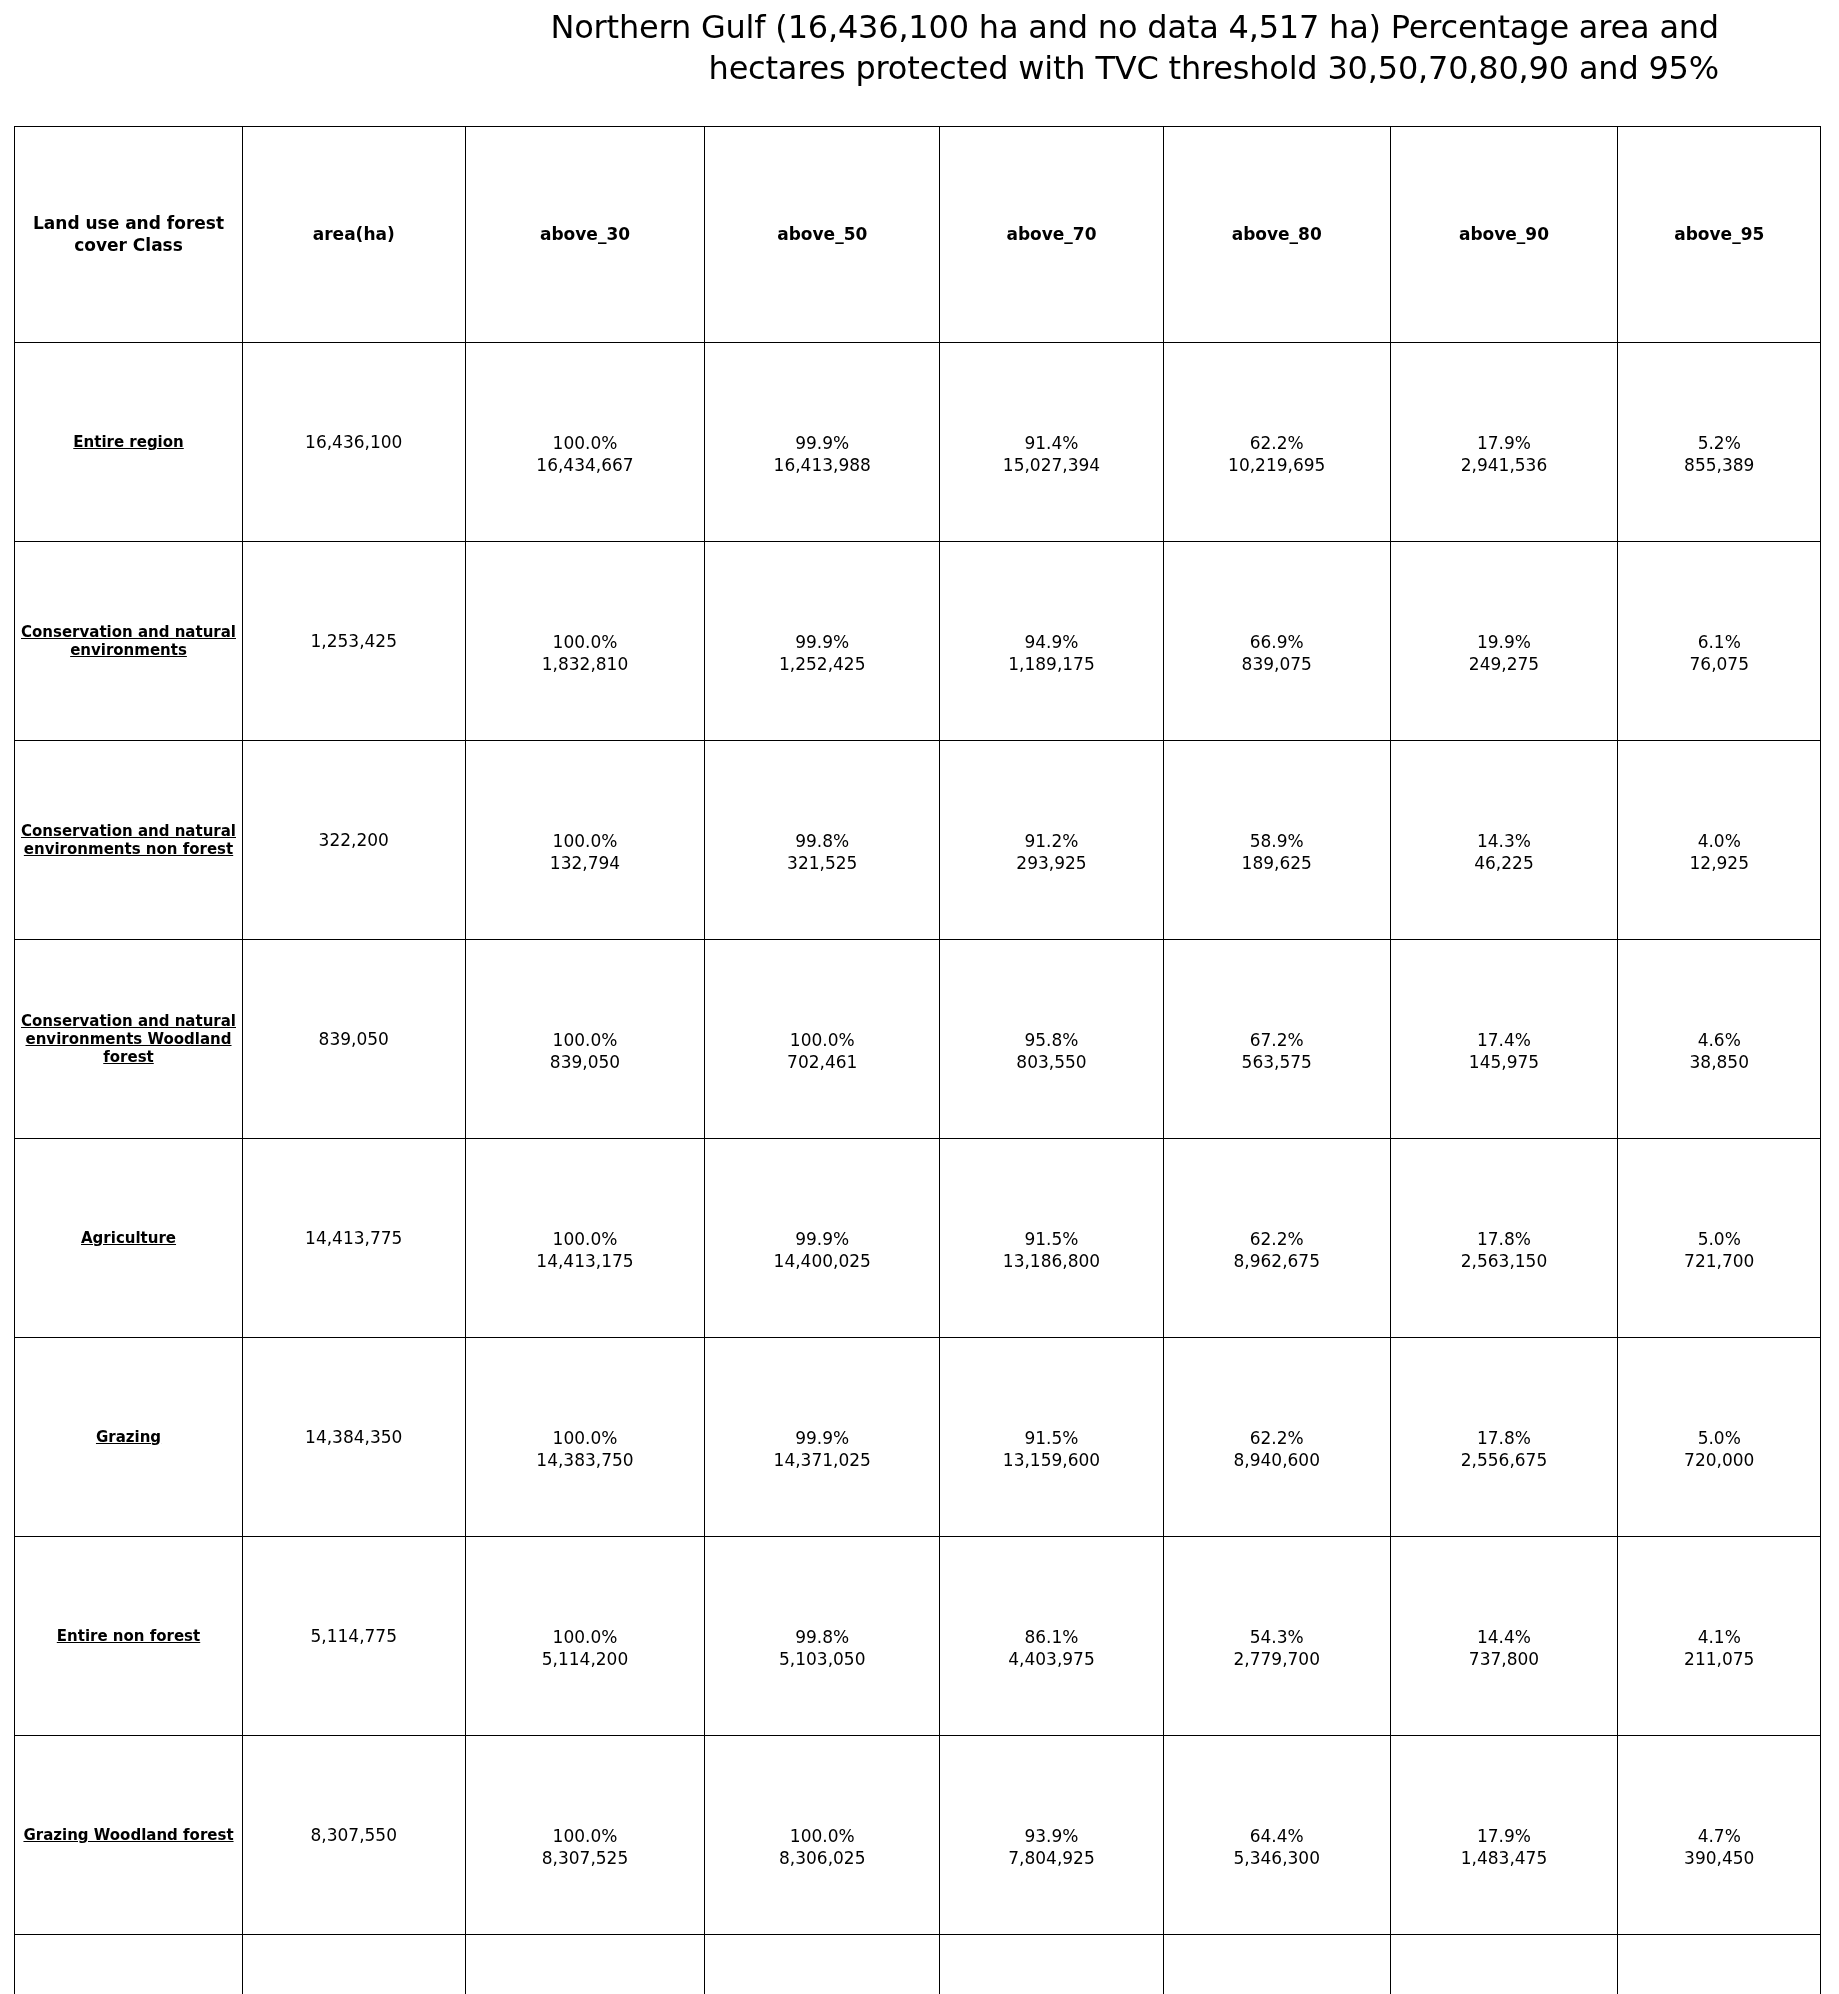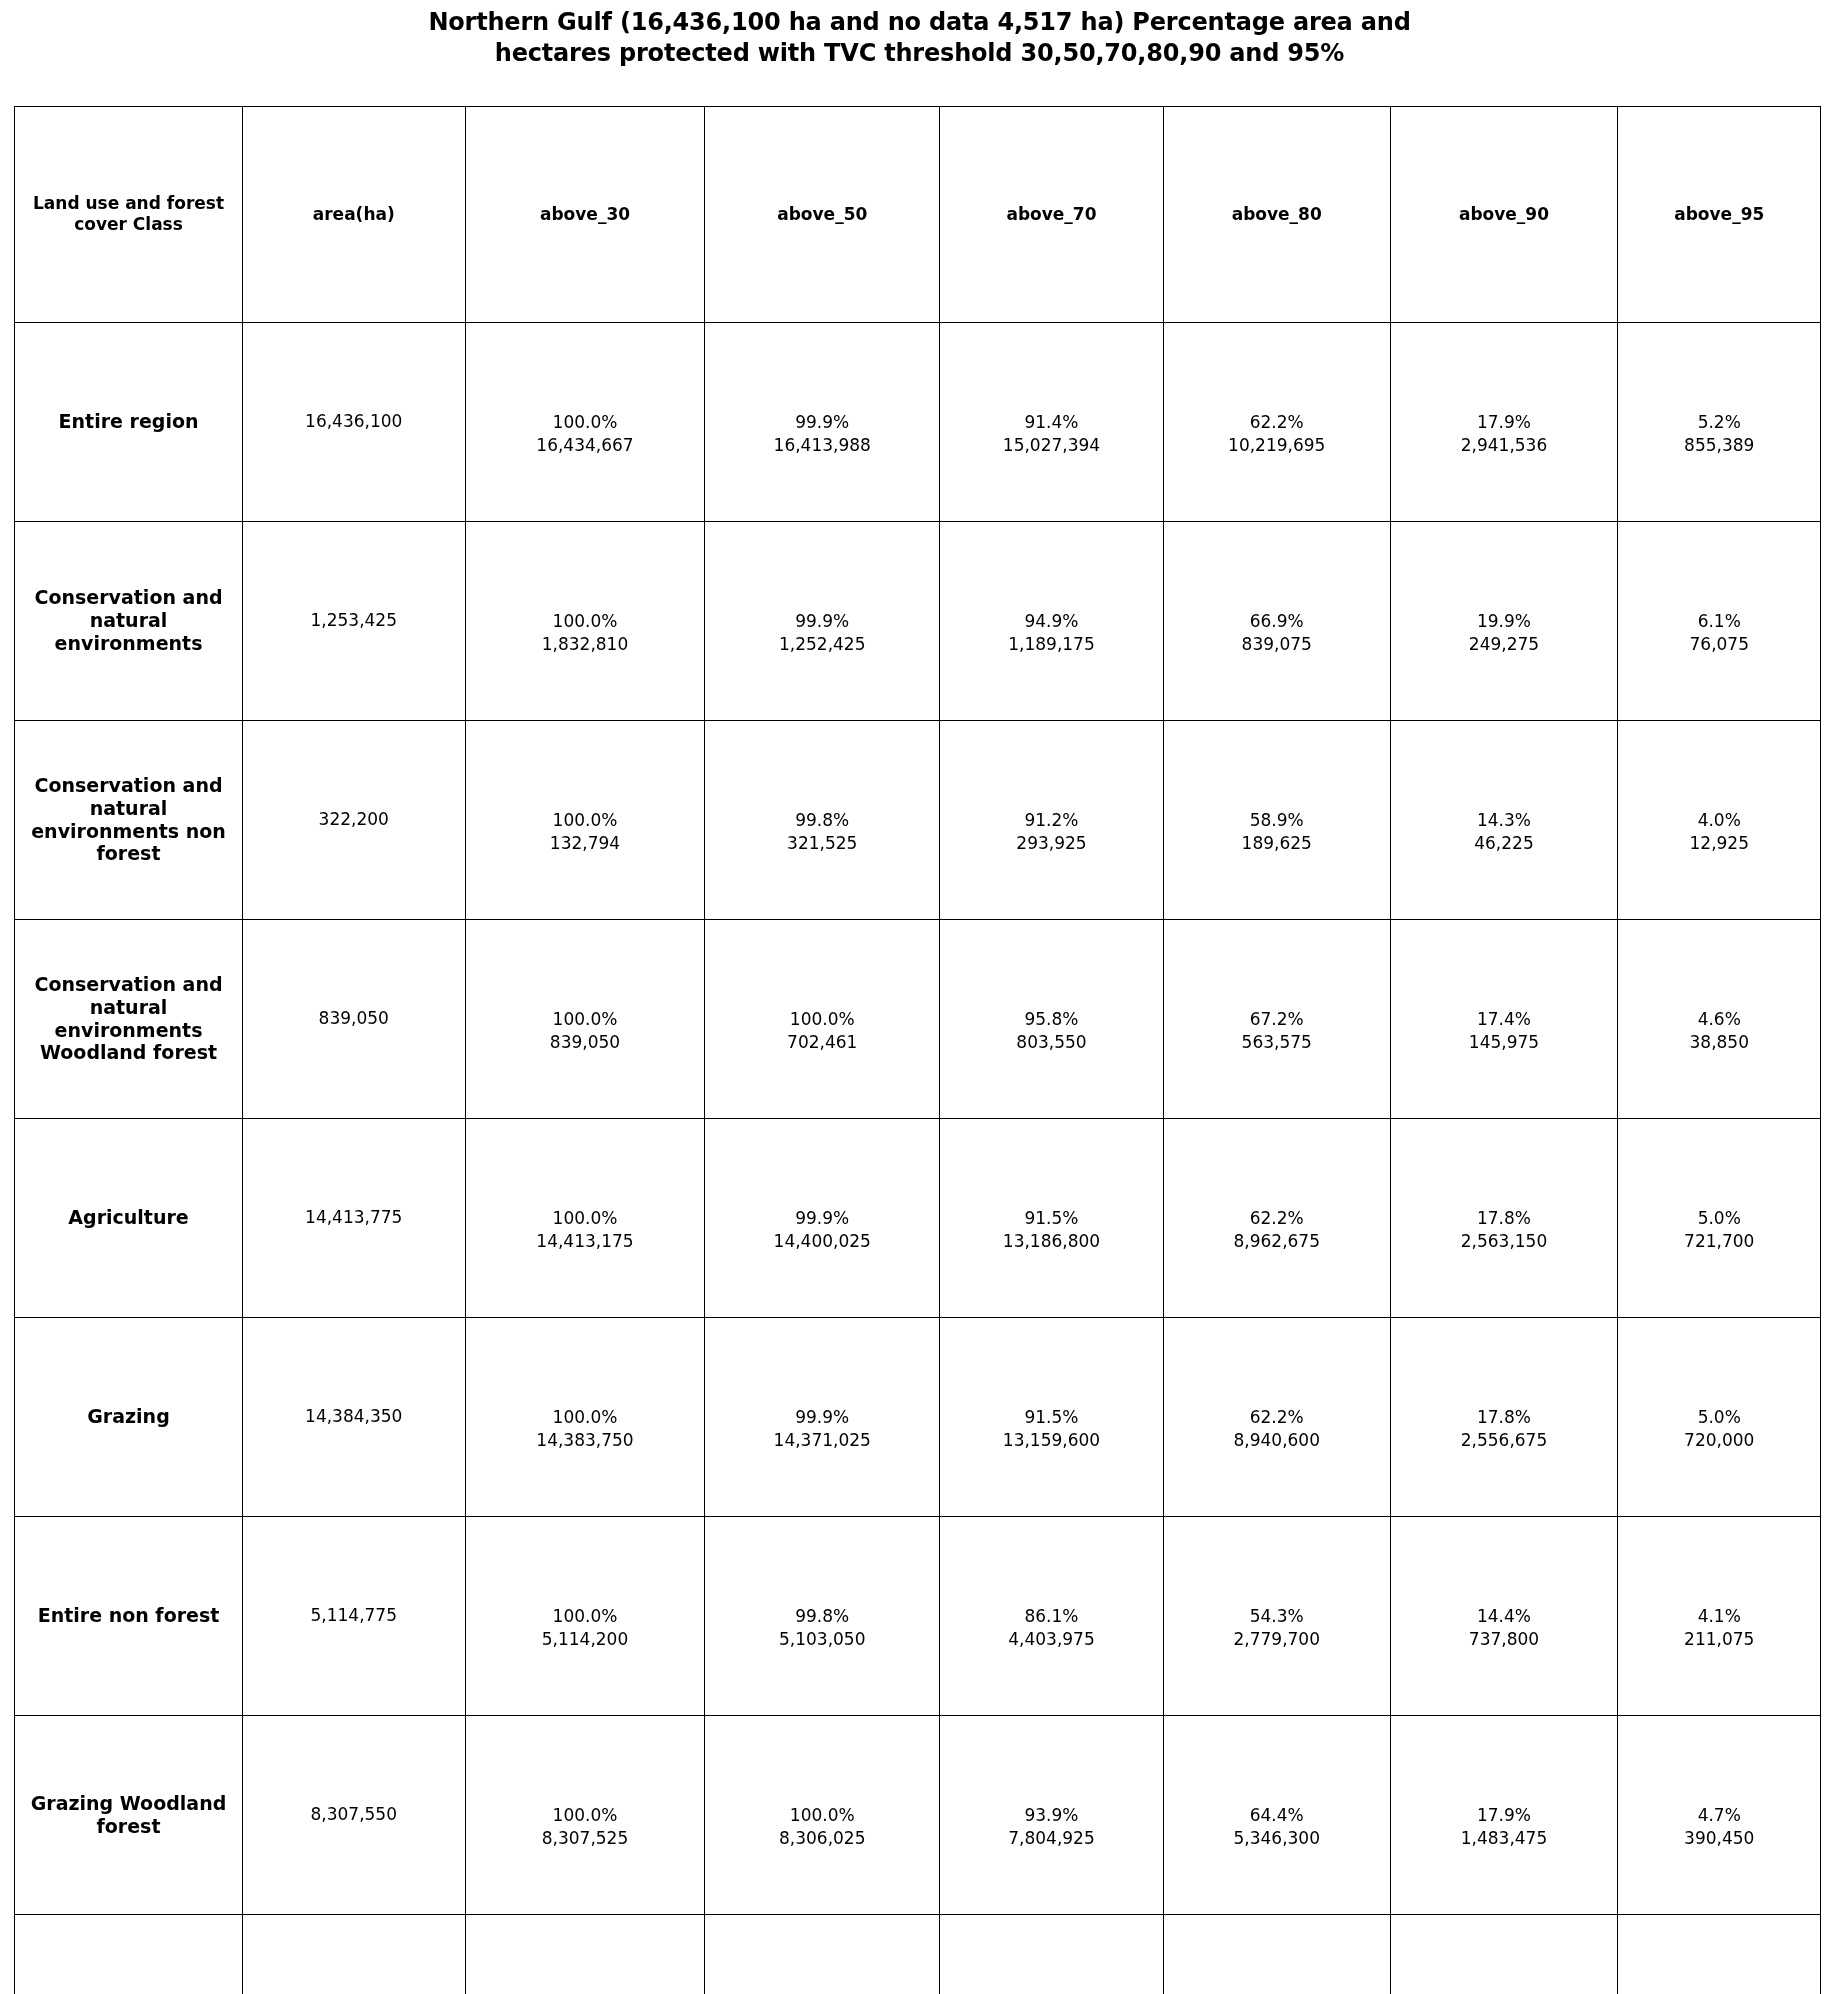--- a/index.html
+++ b/index.html
@@ -14,23 +14,23 @@
     -webkit-font-smoothing: antialiased;
   }
   .page {
     width: 1839px;
     min-height: 2548px;
     position: relative;
     box-sizing: border-box;
     padding: 0;
   }
   .title {
-    text-align: center;
-    font-weight: bold;
-    font-size: 24px;
+    text-align: right;
+    font-weight: normal;
+    font-size: 32px;
     line-height: 1.28;
     padding: 7.2px 120px 0 120px;
     box-sizing: border-box;
     letter-spacing: -0.2px;
   }
   .title span { display: block; }
 
   .table-wrap {
     margin: 37px 14.4px 0 14.4px;
   }
@@ -59,23 +59,24 @@
   col.c5 { width: 227px; }
   col.c6 { width: 227px; }
   col.c7 { width: 203px; }
 
   th.h0 { font-size: 16px; }
   th.hx { font-size: 17.6px; }
 
   table.main tbody tr { height: 199px; }
   td.rowlabel {
     font-weight: bold;
-    font-size: 19px;
+    font-size: 15px;
     line-height: 1.2;
     padding: 0 4px;
+    text-decoration: underline;
   }
   td.num {
     font-size: 17px;
     line-height: 1.32;
     font-weight: normal;
   }
   td.pair .pct { display: block; margin-top: 24px; }
   td.pair .abs { display: block; }
 </style>
 </head>

